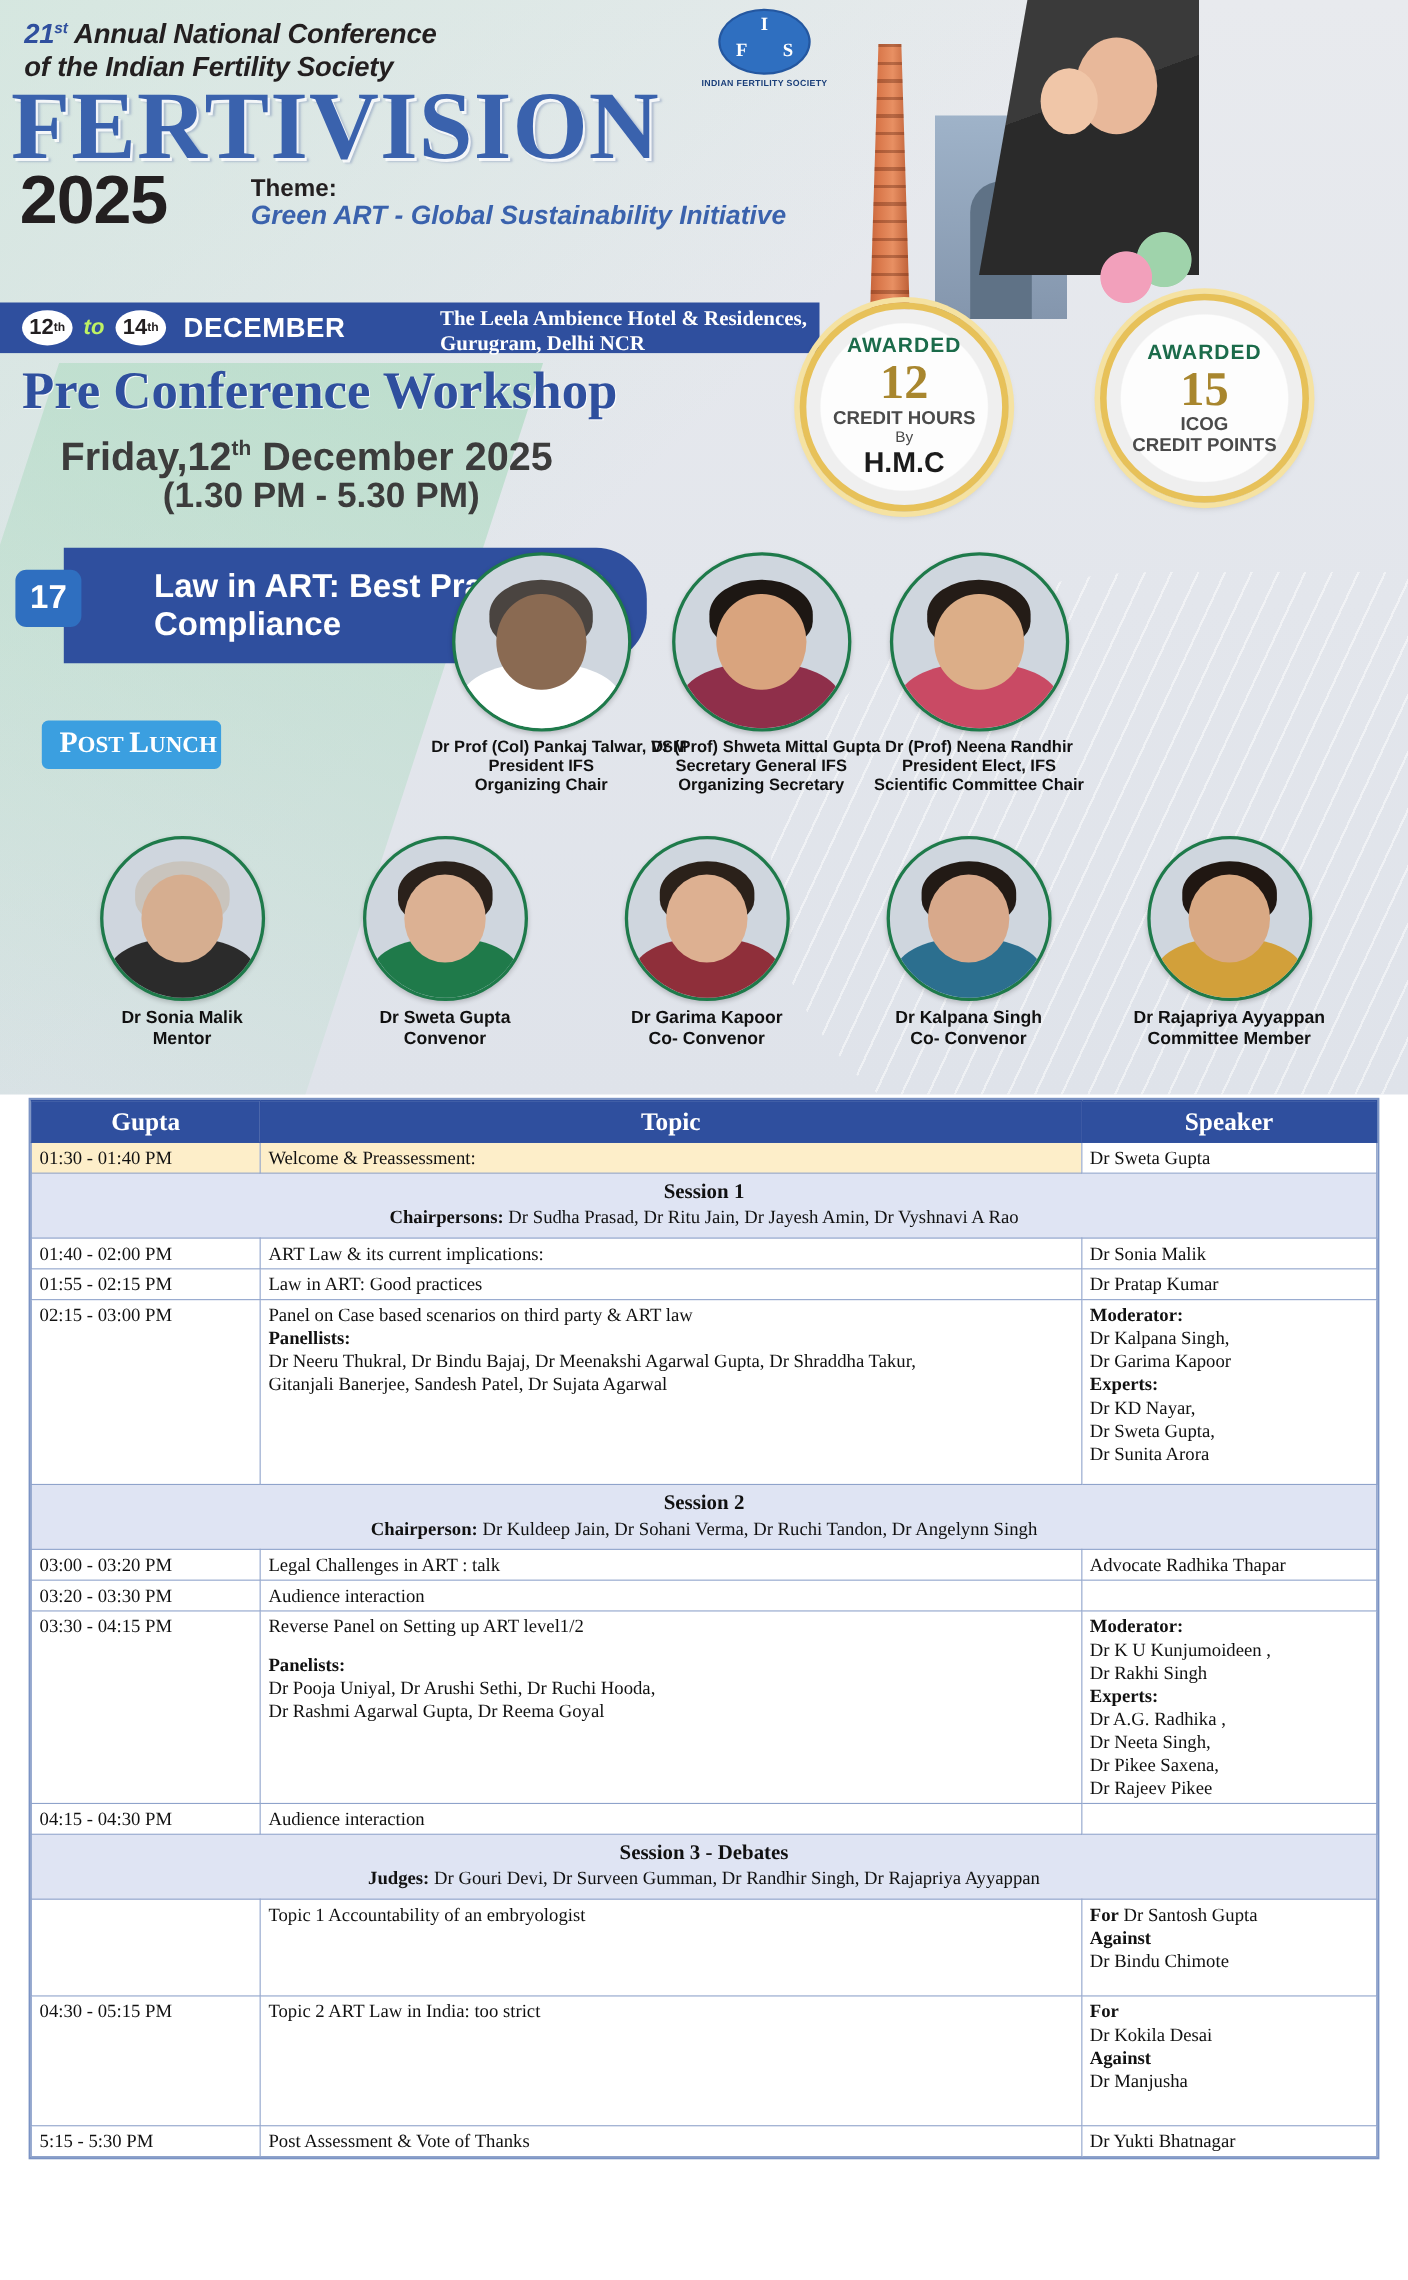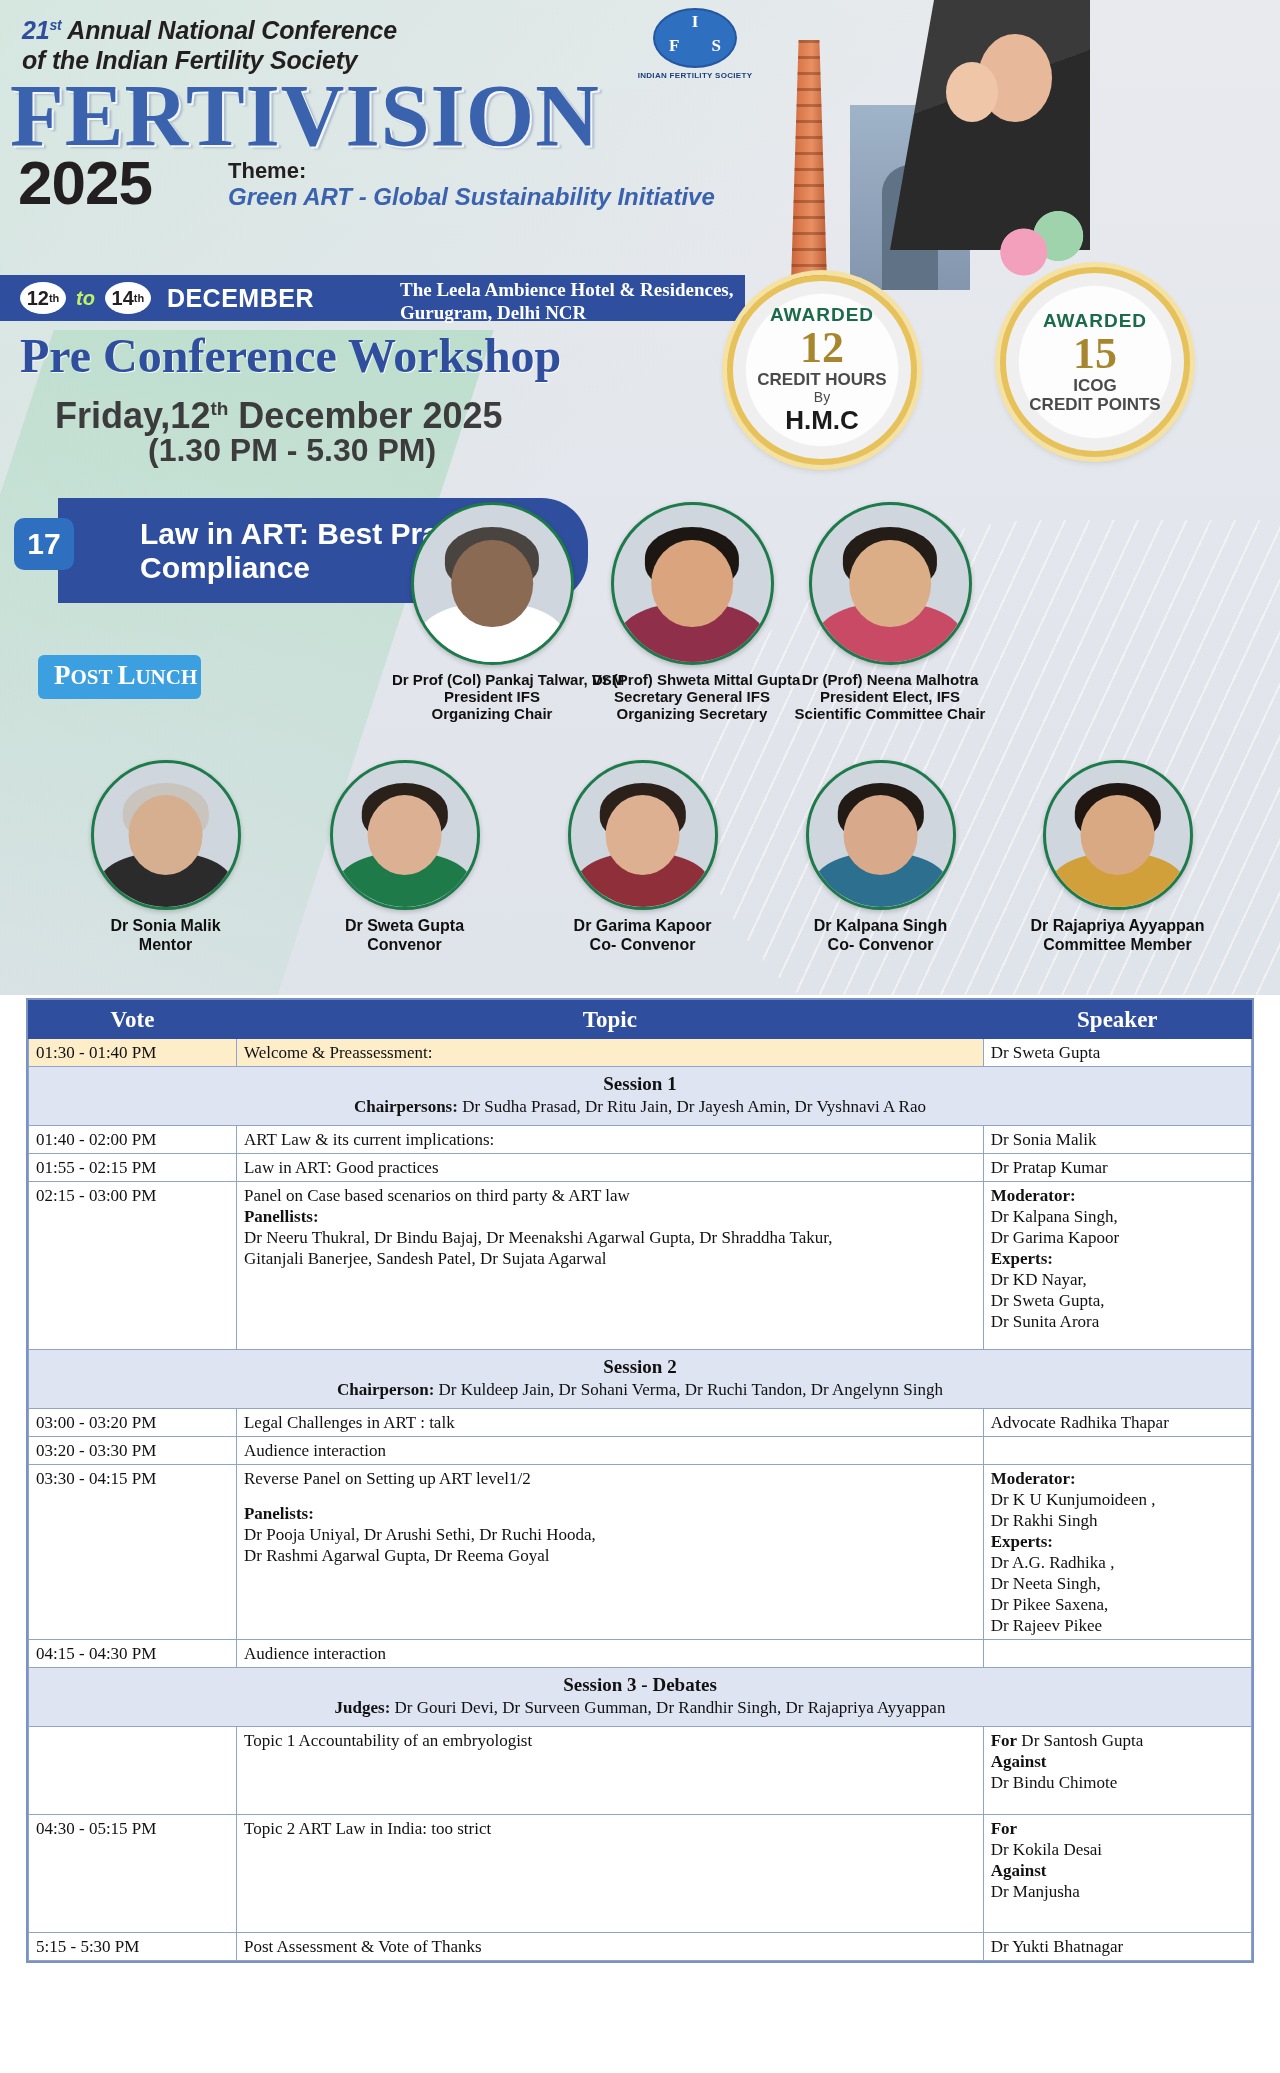--- a/index.html
+++ b/index.html
@@ -366,21 +366,21 @@
         <div class="rl">Organizing Secretary</div>
       </div>
       <div class="fac r1" style="left: 790px; top: 502px; width: 200px;">
         <div class="ring">
           <div class="ph">
             <div class="body" style="background:#c94a64"></div>
             <div class="hair" style="background:#241c17"></div>
             <div class="head" style="background:#dcae88"></div>
           </div>
         </div>
-        <div class="nm">Dr (Prof) Neena Malhotra</div>
+        <div class="nm">Dr (Prof) Neena Randhir</div>
         <div class="rl">President Elect, IFS</div>
         <div class="rl">Scientific Committee Chair</div>
       </div>
     </div>
   <div id="fac-row2">
       <div class="fac r2" style="left: 48px; top: 760px; width: 235px;">
         <div class="ring">
           <div class="ph">
             <div class="body" style="background:#2b2b2b"></div>
             <div class="hair" style="background:#c9c4bd"></div>
@@ -434,21 +434,21 @@
         <div class="nm">Dr Rajapriya Ayyappan</div>
         <div class="rl">Committee Member</div>
       </div>
     </div>
 </div>
 
 <div class="tbl-wrap">
   <table>
     <thead>
       <tr>
-        <th>Vote</th>
+        <th>Gupta</th>
         <th>Topic</th>
         <th>Speaker</th>
       </tr>
     </thead>
     <tbody id="agenda-body">
         <tr class="row highlight">
           <td class="time">01:30 - 01:40 PM</td>
           <td class="topic">
             <span class="blk">Welcome &amp; Preassessment:</span>
           </td>

